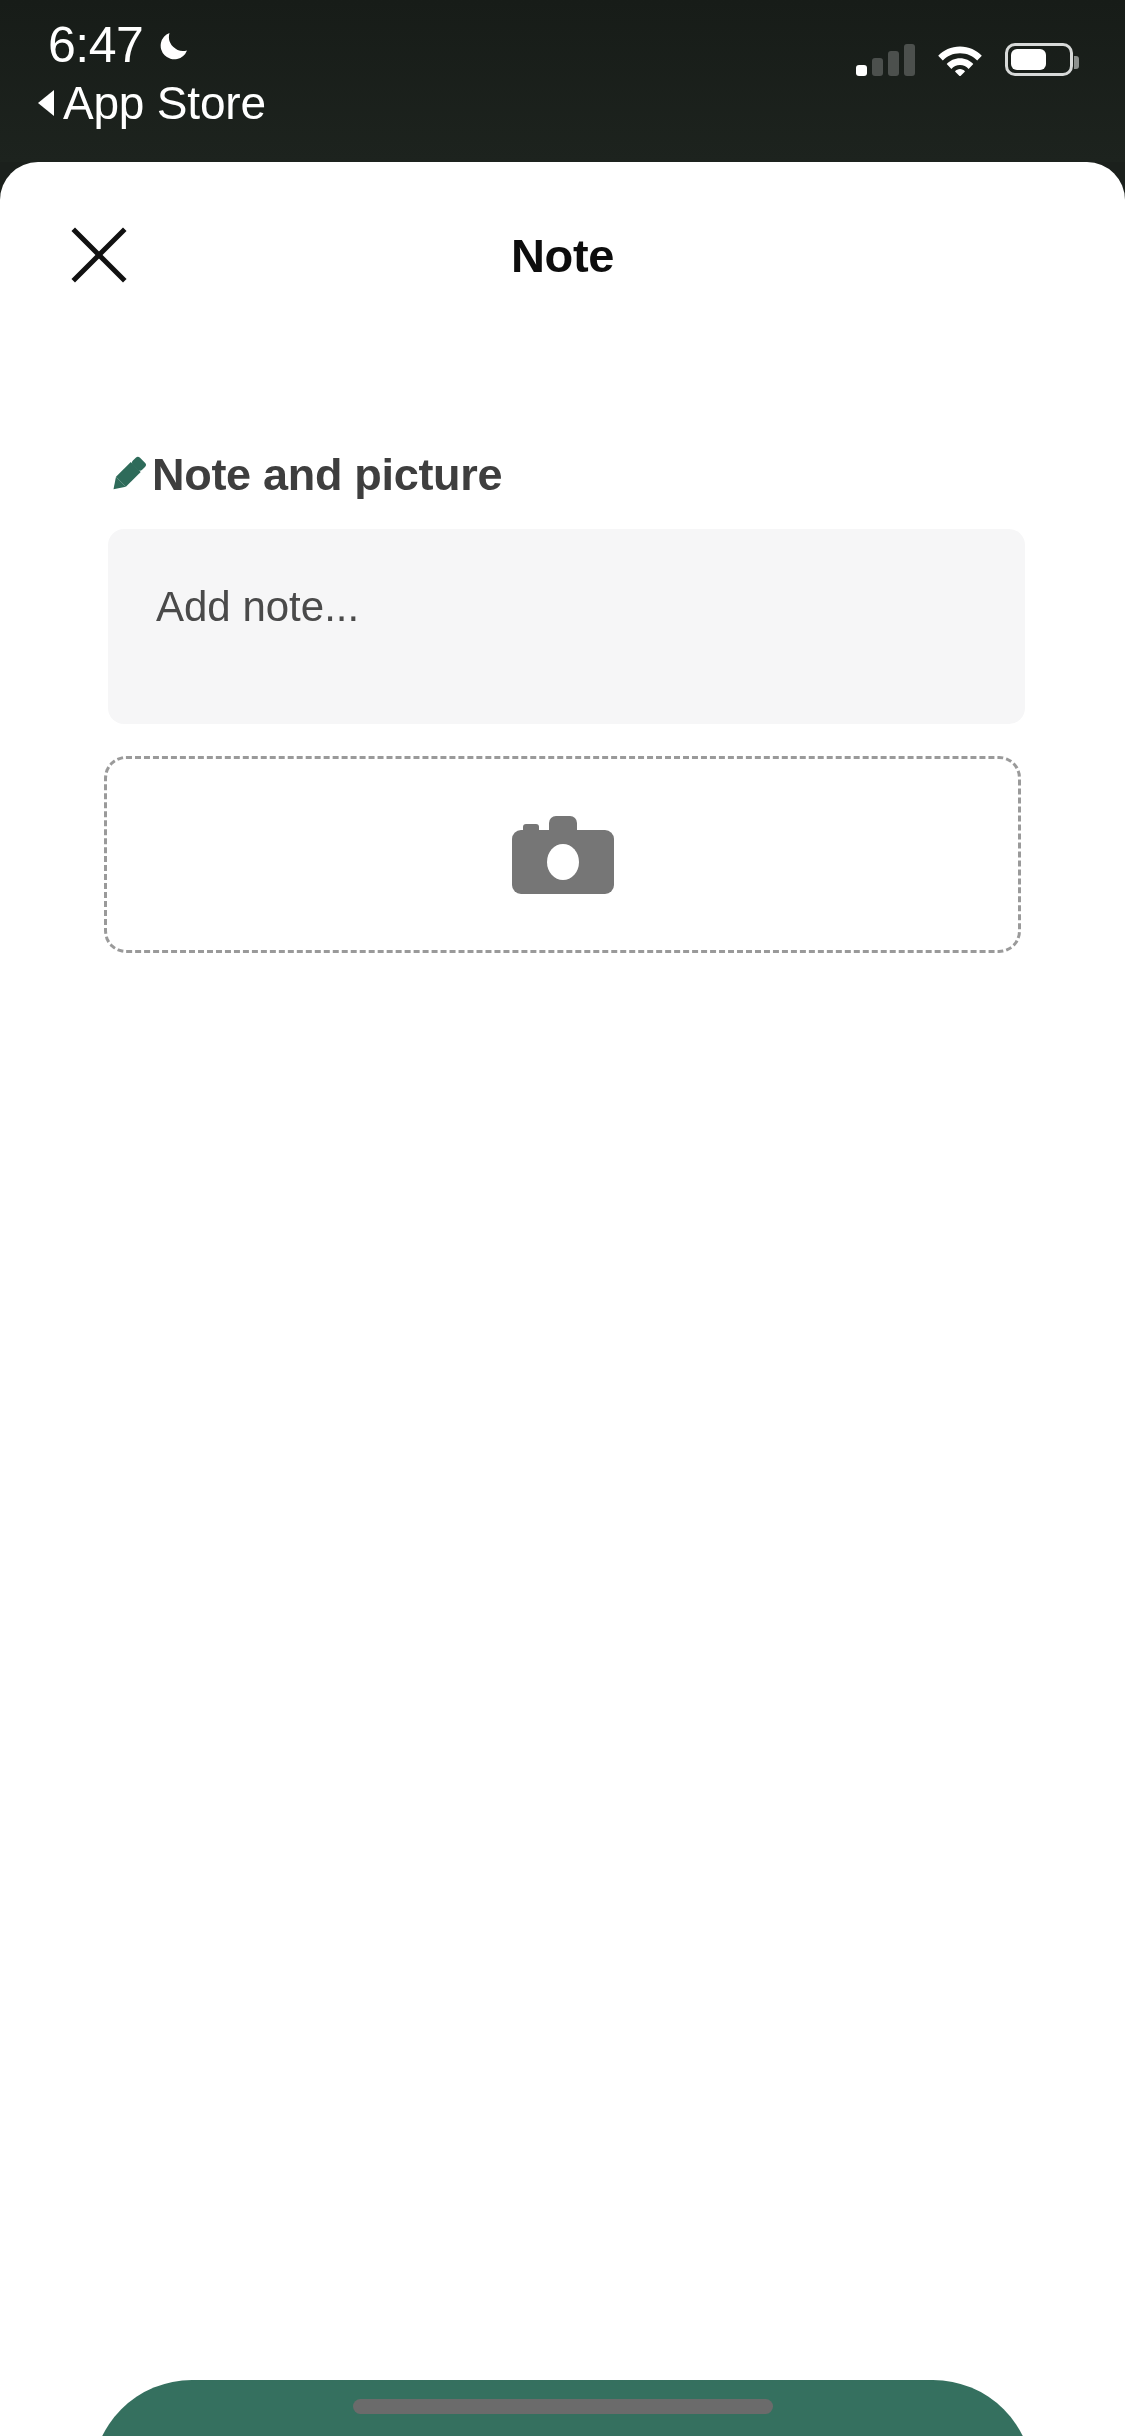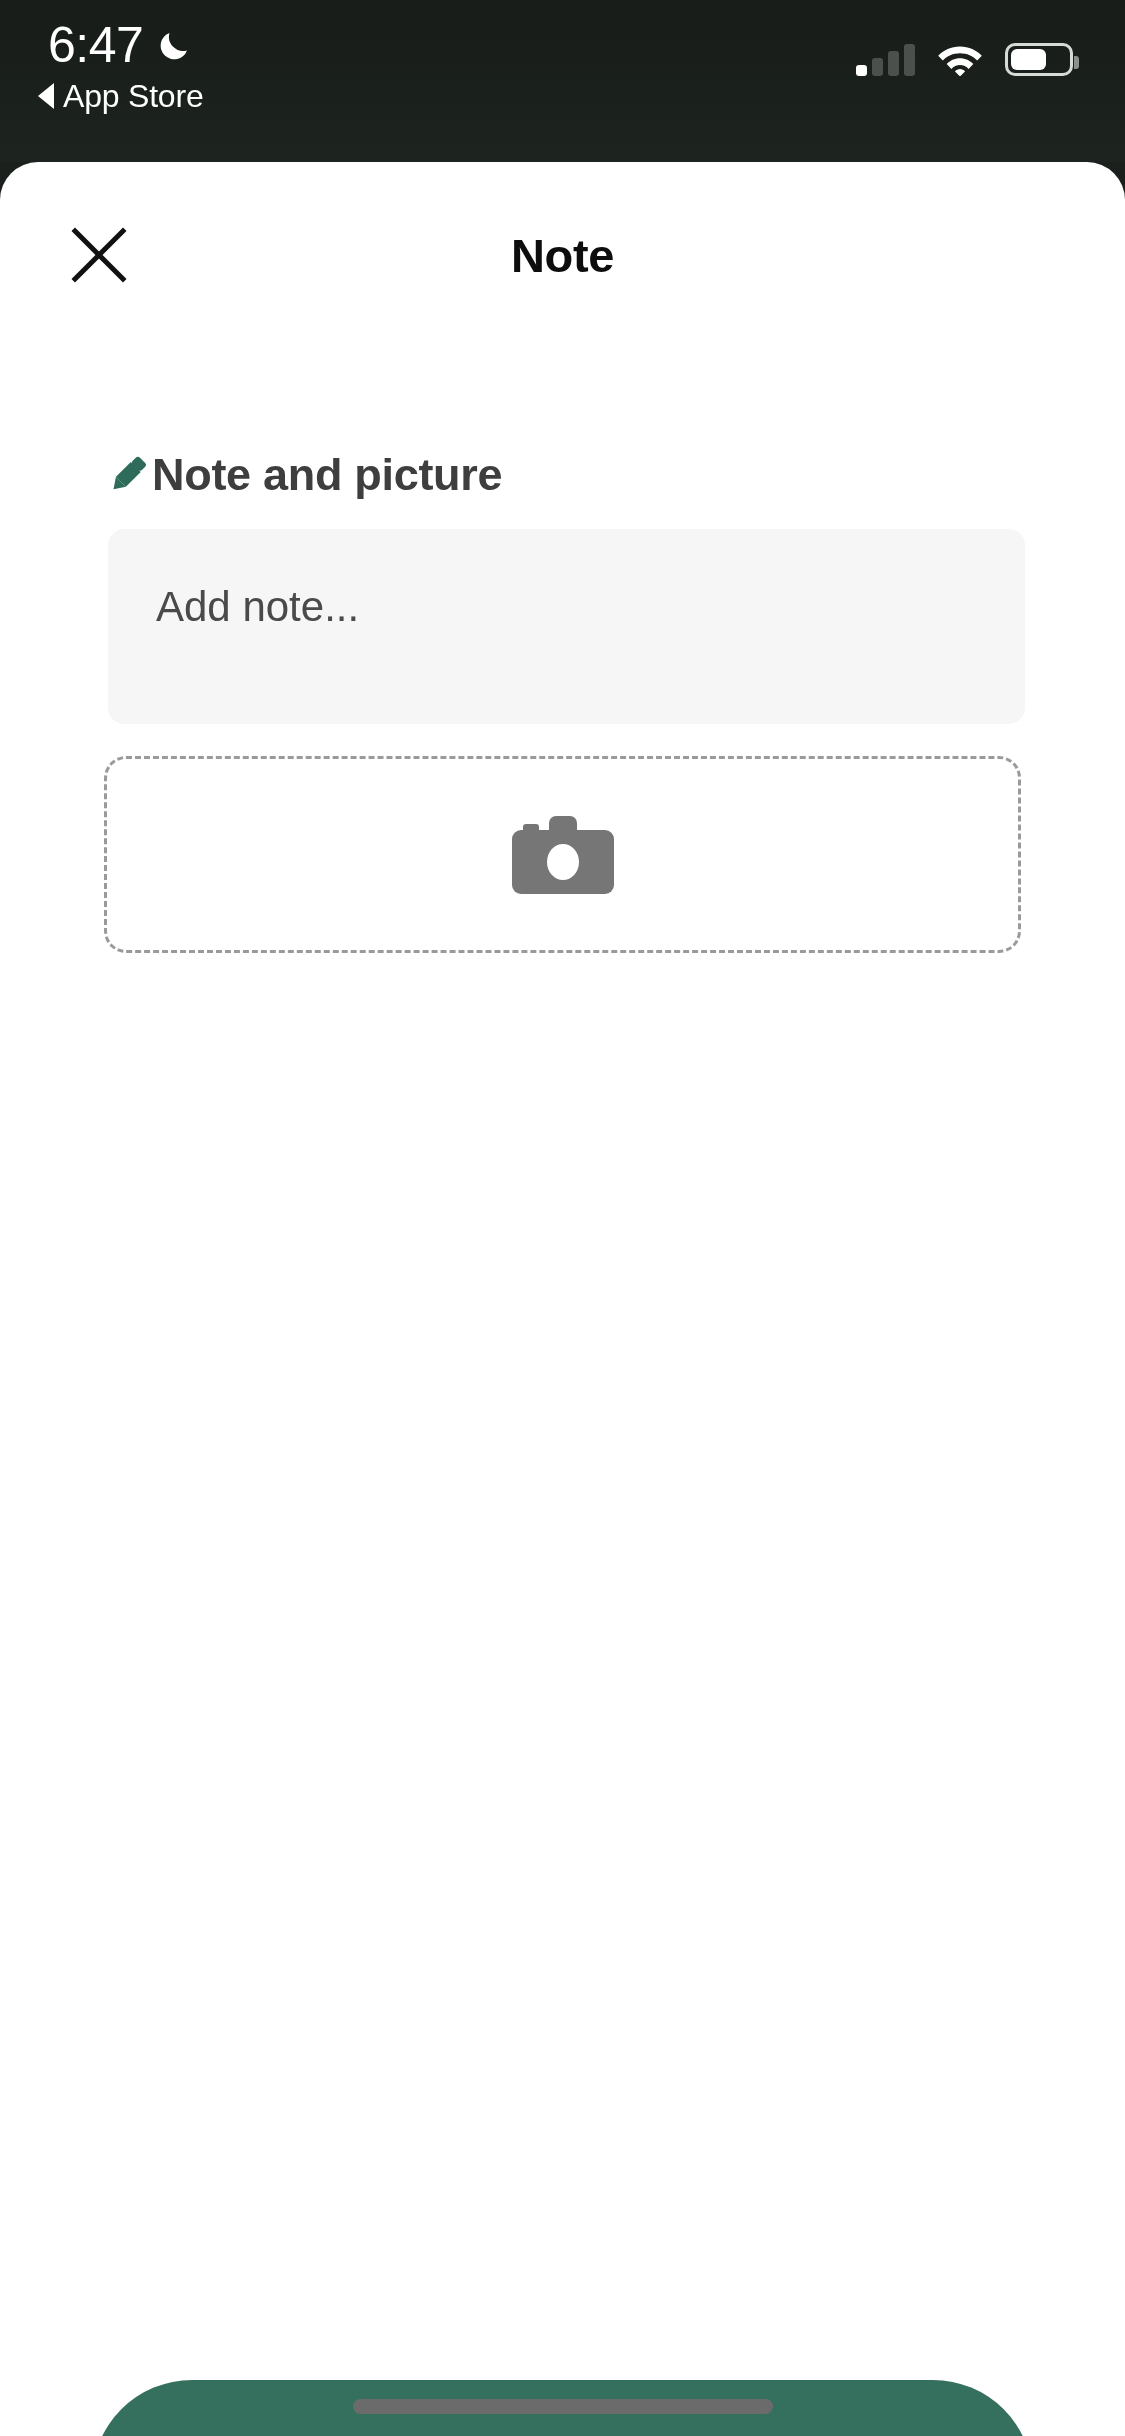--- a/index.html
+++ b/index.html
@@ -68,21 +68,21 @@
   .back-triangle {
     width: 0; height: 0;
     border-top: 13px solid transparent;
     border-bottom: 13px solid transparent;
     border-right: 16px solid #ffffff;
     display: block;
   }
 
   .back-label {
     color: #ffffff;
-    font-size: 32px;
+    font-size: 46px;
     font-weight: 400;
     line-height: 1;
     letter-spacing: -0.2px;
   }
 
   .status-icons {
     position: absolute;
     right: 52px;
     top: 36px;
     display: flex;

